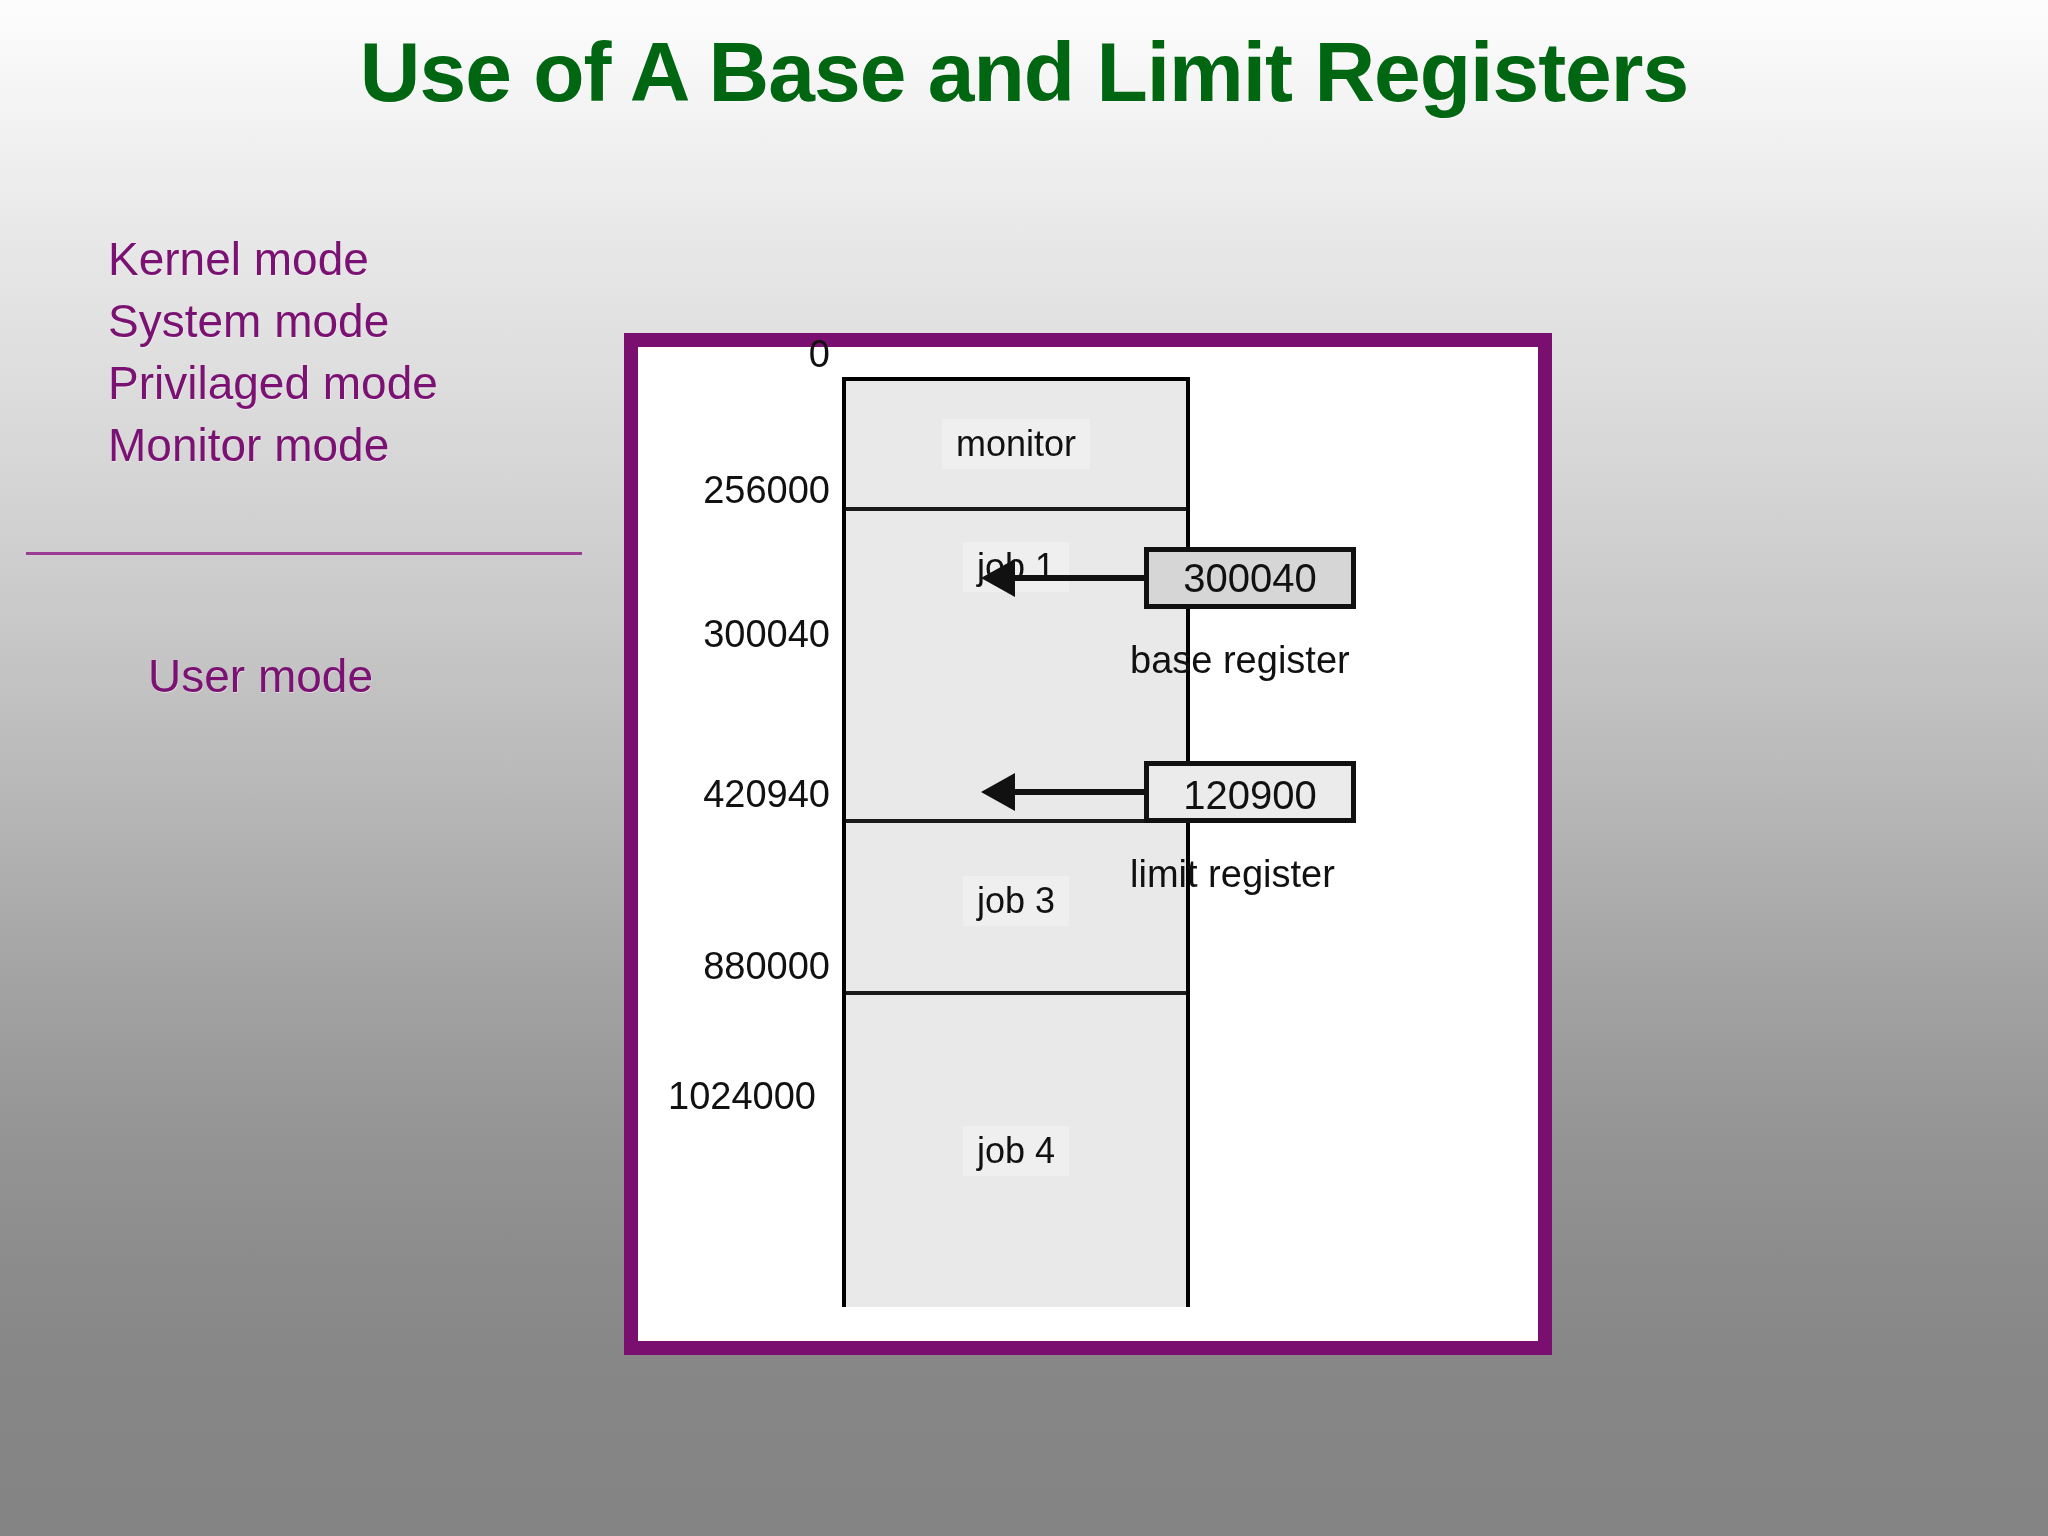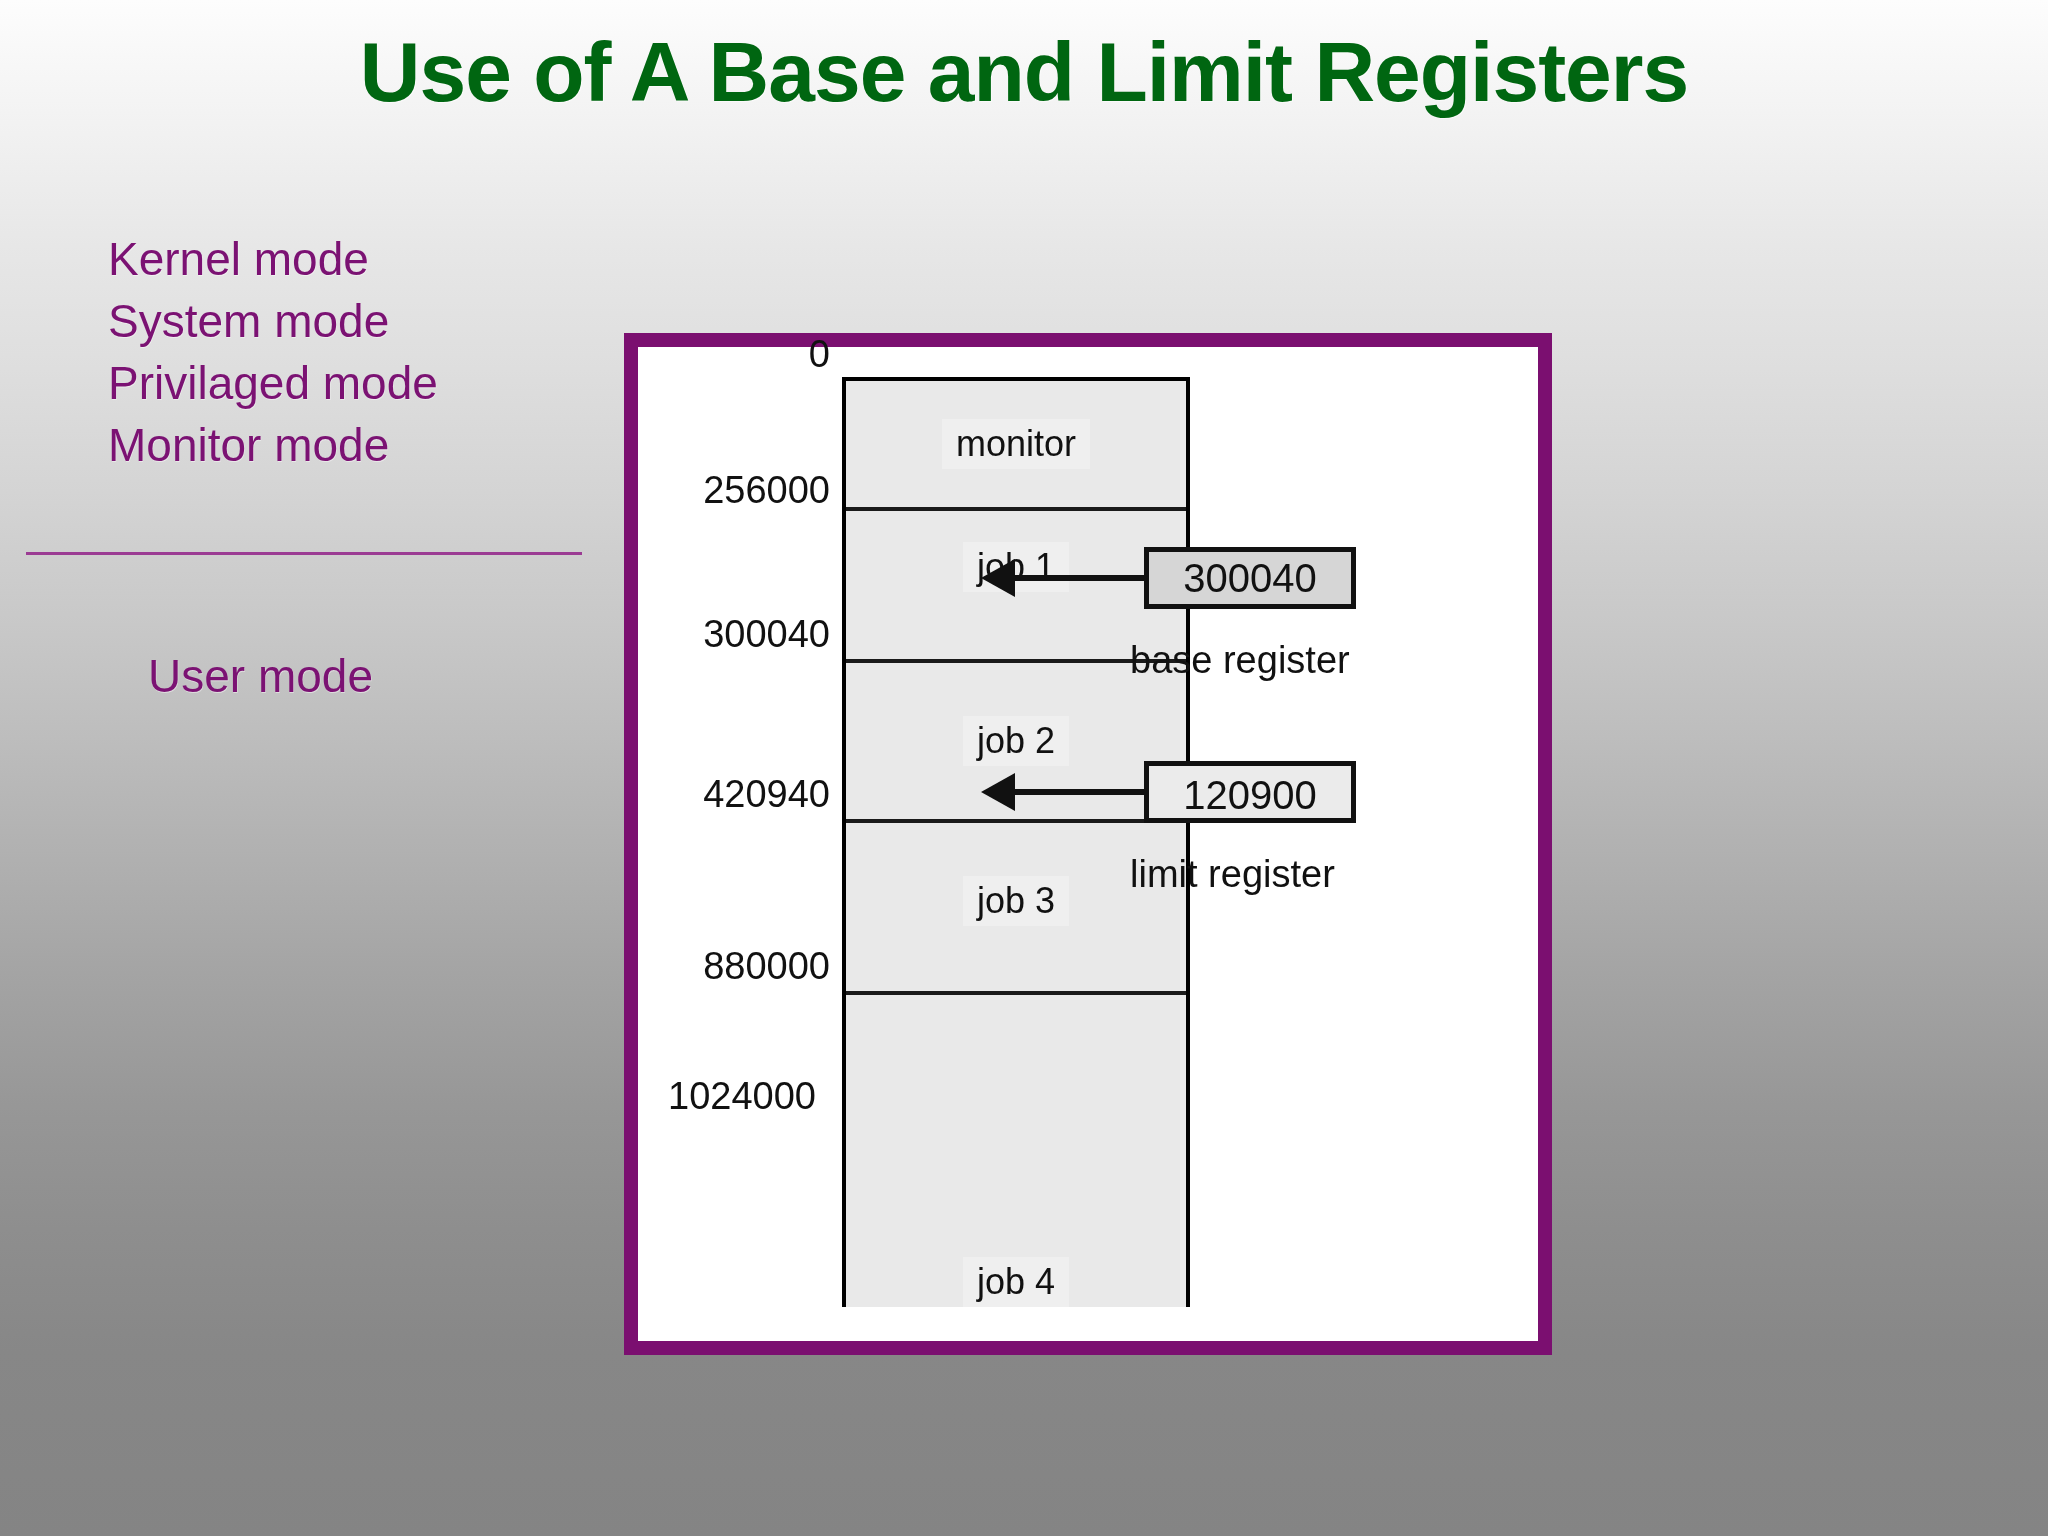--- a/index.html
+++ b/index.html
@@ -224,27 +224,24 @@
       <div class="addr-label" style="left:-124px; top:600px; width:316px;">880000</div>
       <div class="addr-label" style="left:-138px; top:730px; width:316px;">1024000</div>
 
       <div id="memory-column">
         <div class="mem-block" style="top:0px; height:126px;">
           <span class="mem-label">monitor</span>
         </div>
         <div class="mem-block" style="top:126px; height:116px; border-top:4px solid #1a1a1a;">
           <span class="mem-label">job 1</span>
         </div>
-        <div class="mem-block" style="top:278px; height:160px; border-top:4px solid #1a1a1a;">
-          <span class="mem-label">job 2</span>
-        </div>
         <div class="mem-block" style="top:438px; height:160px; border-top:4px solid #1a1a1a;">
           <span class="mem-label">job 3</span>
         </div>
-        <div class="mem-block" style="top:610px; height:316px; border-top:4px solid #1a1a1a;align-items:flex-end;">
+        <div class="mem-block" style="top:610px; height:316px; border-top:4px solid #1a1a1a;">
           <span class="mem-label">job 4</span>
         </div>
       </div>
 
       <div id="base-arrow-line" class="arrow-line"></div>
       <div id="base-arrow-head" class="arrow-head"></div>
       <div id="base-register-box" class="register-box">
         <span>300040</span>
       </div>
       <div id="base-register-caption" class="register-caption">base register</div>

